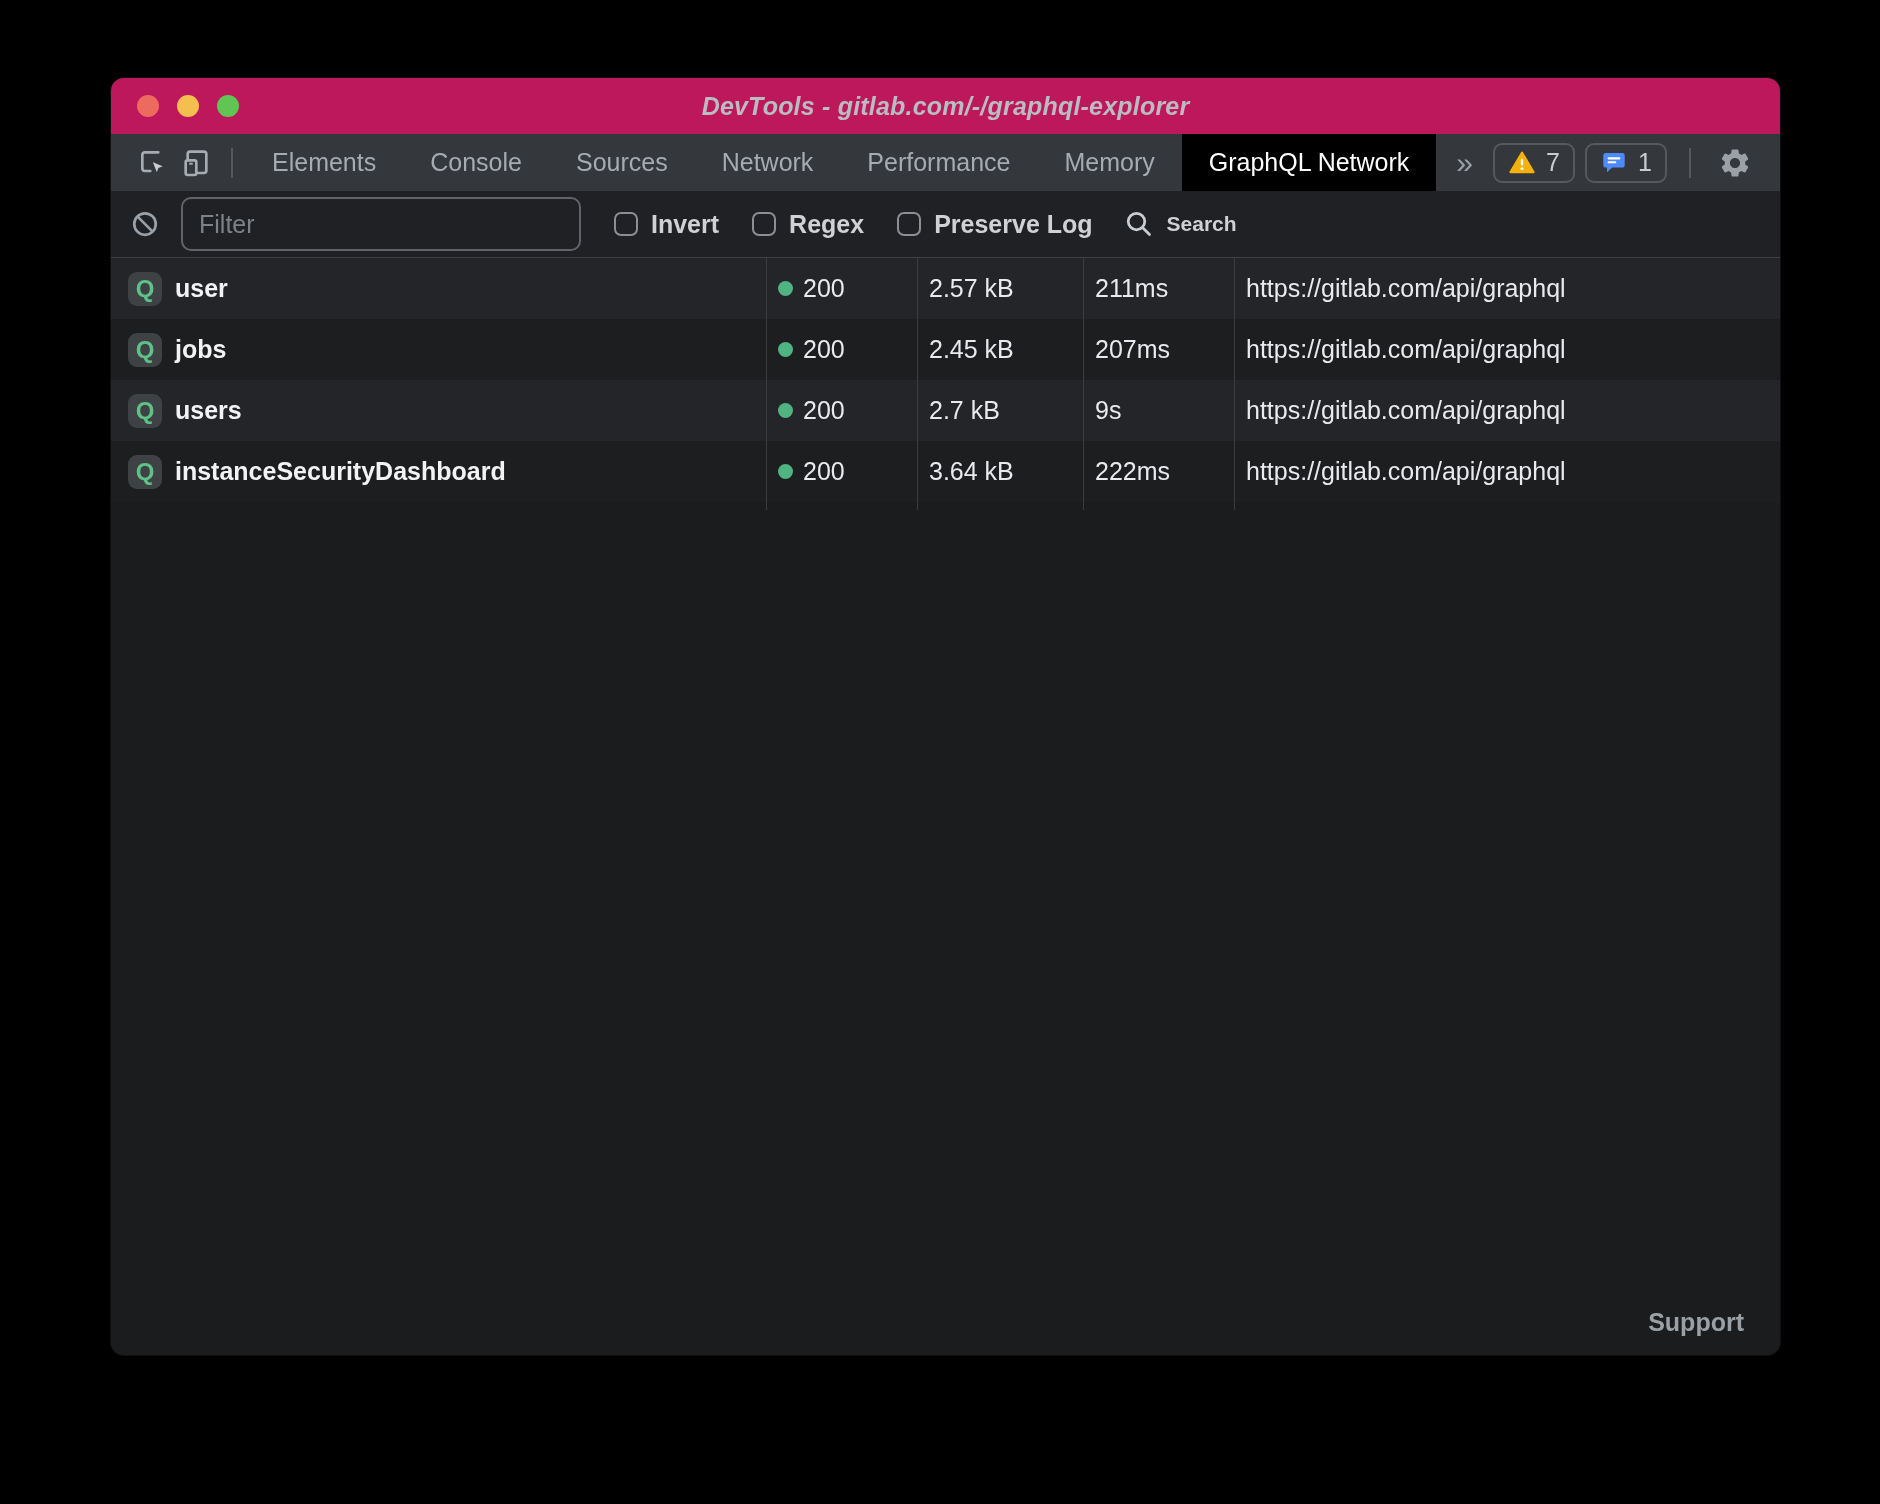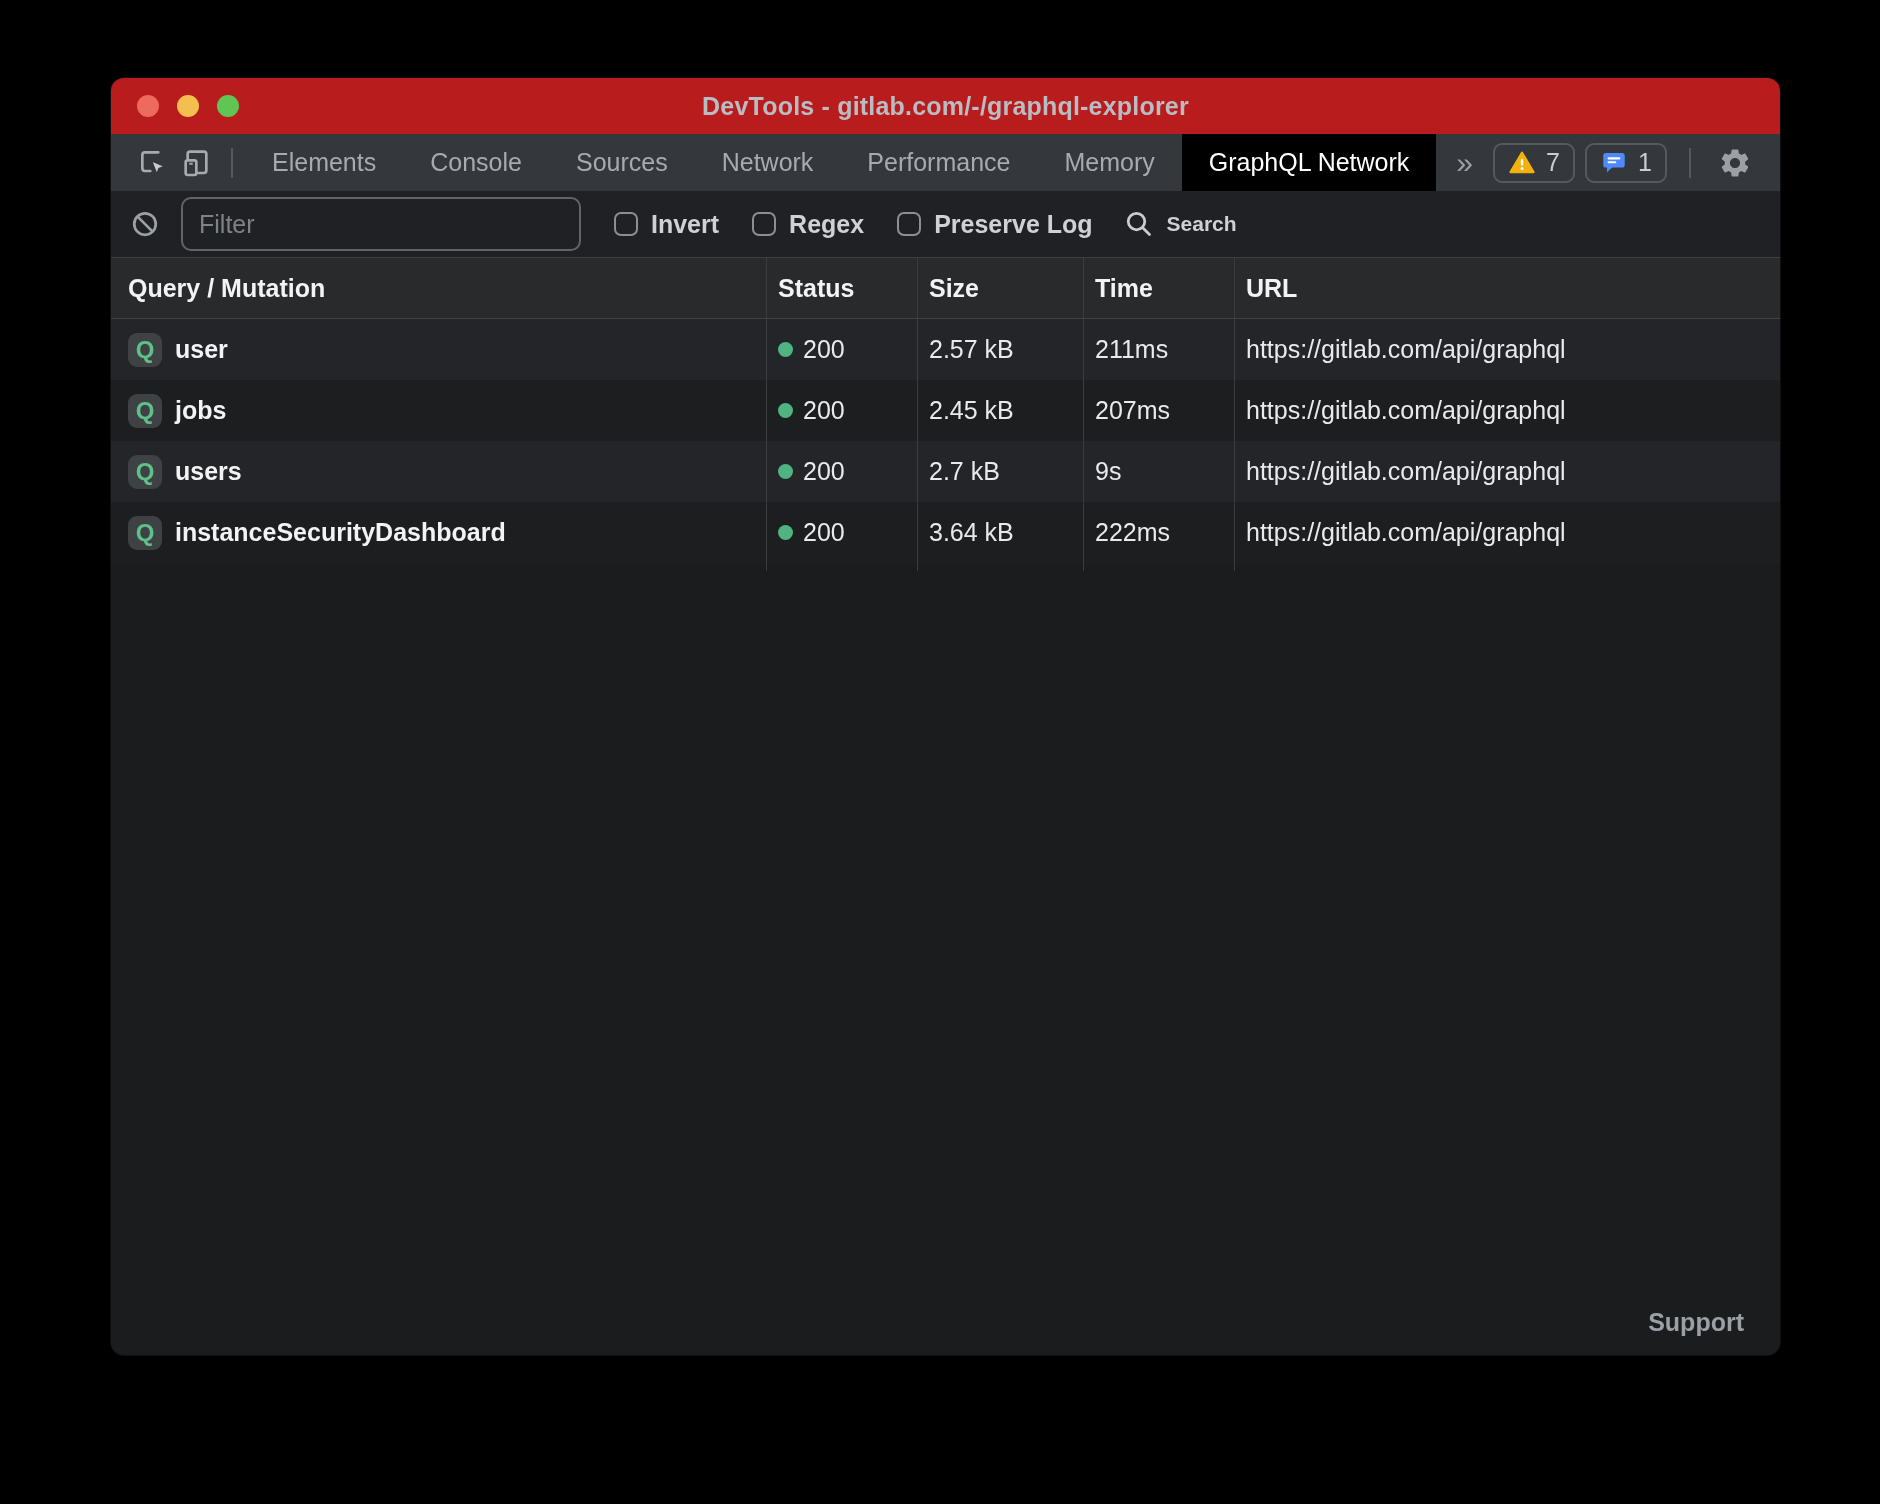--- a/index.html
+++ b/index.html
@@ -7,22 +7,22 @@
               font-family:"Liberation Sans","DejaVu Sans",sans-serif; }
 
   .window {
     position:absolute; left:111px; top:78px; width:1669px; height:1277px;
     background:#1b1c1e; border-radius:13px; overflow:hidden;
     display:flex; flex-direction:column;
     box-shadow:0 0 0 1px rgba(255,255,255,0.06), 0 24px 60px rgba(0,0,0,.7);
   }
 
   
-  .titlebar { height:56px; background:#b91c1c; position:relative; flex:0 0 auto;
-              display:flex; align-items:center; justify-content:center; }
+  .titlebar { height:56px; background:#be185d; position:relative; flex:0 0 auto;
+              display:flex; align-items:center; justify-content:center;font-style:italic; }
   .traffic { position:absolute; left:26px; top:0; height:100%; display:flex; align-items:center; gap:18px; }
   .light { width:22px; height:22px; border-radius:50%; display:inline-block; }
   .title { font-size:25px; font-weight:700; color:#b9bdc3; letter-spacing:.2px; }
 
   
   .tabbar { height:57px; background:#34373b; flex:0 0 auto; display:flex; align-items:stretch; }
   .tabtools { display:flex; align-items:center; padding-left:20px; }
   .icon-btn { display:flex; align-items:center; justify-content:center; width:44px; height:44px; cursor:pointer; }
   .vsep { width:2px; height:30px; background:#55585d; margin:0 12px; align-self:center; }
   .tabs { display:flex; align-items:stretch; }
@@ -172,27 +172,20 @@
     </div>
     <div class="searchgroup">
       <svg width="30" height="30" viewBox="0 0 24 24">
         <circle cx="10" cy="10" r="6.6" fill="none" stroke="#c9ccd0" stroke-width="2.2"></circle>
         <line x1="15" y1="15" x2="20.4" y2="20.4" stroke="#c9ccd0" stroke-width="2.2" stroke-linecap="round"></line>
       </svg>
       <span class="searchlabel">Search</span>
     </div>
   </div>
 
-  <div class="trow thead">
-    <div class="cell first">Query / Mutation</div>
-    <div class="cell">Status</div>
-    <div class="cell">Size</div>
-    <div class="cell">Time</div>
-    <div class="cell">URL</div>
-  </div>
 
   <div class="trow datarow odd">
     <div class="cell first">
       <span class="qbadge">Q</span>
       <span class="rowname">user</span>
     </div>
     <div class="cell">
       <span class="dot"></span>
       <span class="val">200</span>
     </div>

